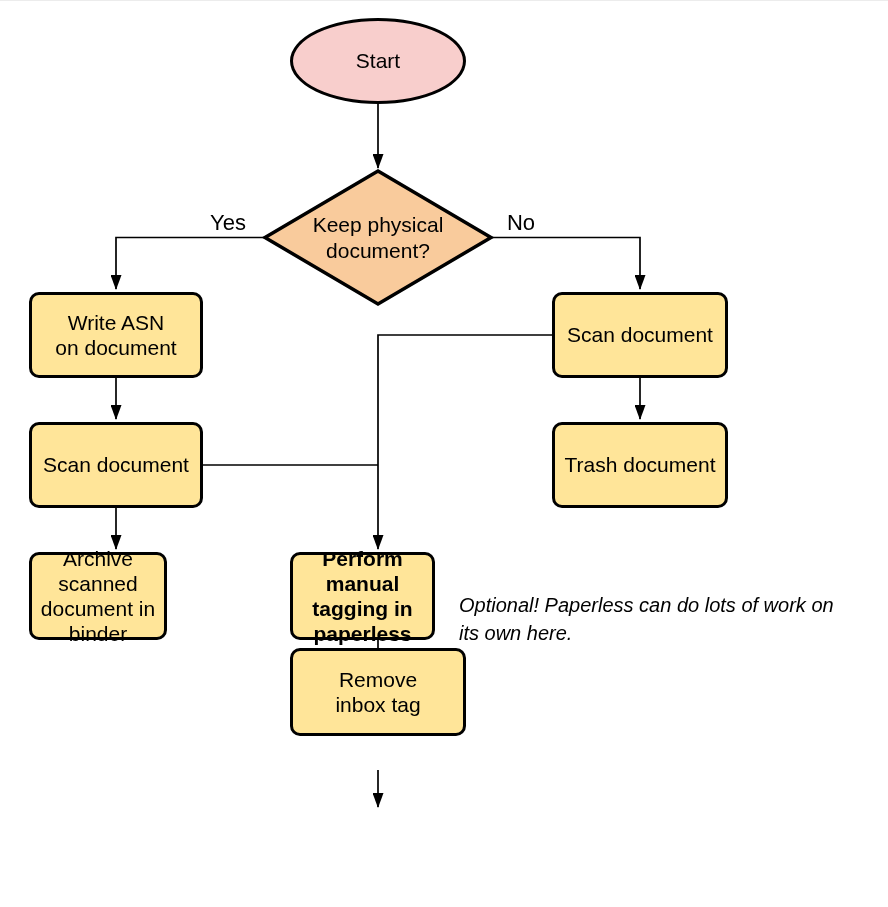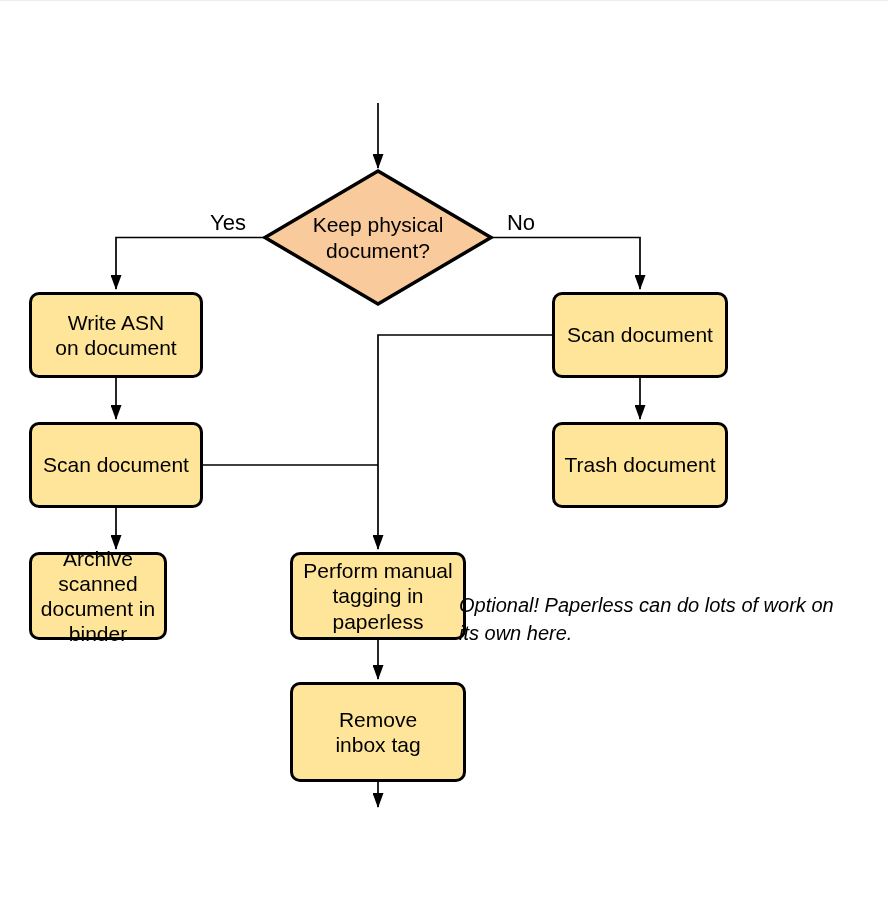--- a/index.html
+++ b/index.html
@@ -100,42 +100,43 @@
     <path class="edge" d="M116,508 L116,549" marker-end="url(#arrowhead)"></path>
     <path class="edge" d="M640,378 L640,419" marker-end="url(#arrowhead)"></path>
     <path class="edge" d="M203,465 L378,465"></path>
     <path class="edge" d="M552,335 L378,335 L378,549" marker-end="url(#arrowhead)"></path>
     <path class="edge" d="M378,640 L378,679" marker-end="url(#arrowhead)"></path>
     <path class="edge" d="M378,770 L378,807" marker-end="url(#arrowhead)"></path>
 
     <polygon class="diamond-shape" points="378,171 491,237.5 378,304 265,237.5"></polygon>
   </svg>
 
+  <div class="node terminal" style="left:290px; top:18px; width:176px; height:86px;">Start</div>
 
   <div class="decision-label" style="left:283px; top:195px; width:190px; height:85px;">Keep physical
 document?</div>
 
   <div class="node process" style="left:29px; top:292px; width:174px; height:86px;">Write ASN
 on document</div>
 
   <div class="node process" style="left:29px; top:422px; width:174px; height:86px;">Scan document</div>
 
   <div class="node process" style="left:29px; top:552px; width:138px; height:88px;">Archive scanned
 document in
 binder</div>
 
   <div class="node process" style="left:552px; top:292px; width:176px; height:86px;">Scan document</div>
 
   <div class="node process" style="left:552px; top:422px; width:176px; height:86px;">Trash document</div>
 
-  <div class="node process" style="left:290px; top:552px; width:176px; height:88px;">Perform manual
+  <div class="node process" style="left:290px; top:552px; width:145px; height:88px;font-weight:bold;">Perform manual
 tagging in
 paperless</div>
 
-  <div class="node process" style="left:290px; top:682px; width:176px; height:100px;">Remove
+  <div class="node process" style="left:290px; top:648px; width:176px; height:88px;">Remove
 inbox tag</div>
 
 
   <div class="edge-label" style="left:202px; top:211px; width:52px;">Yes</div>
 
   <div class="edge-label" style="left:499px; top:211px; width:44px;">No</div>
 
   <div class="note" style="left:459px; top:591px; width:402px;">Optional! Paperless can do lots of work on
 its own here.</div>
 

